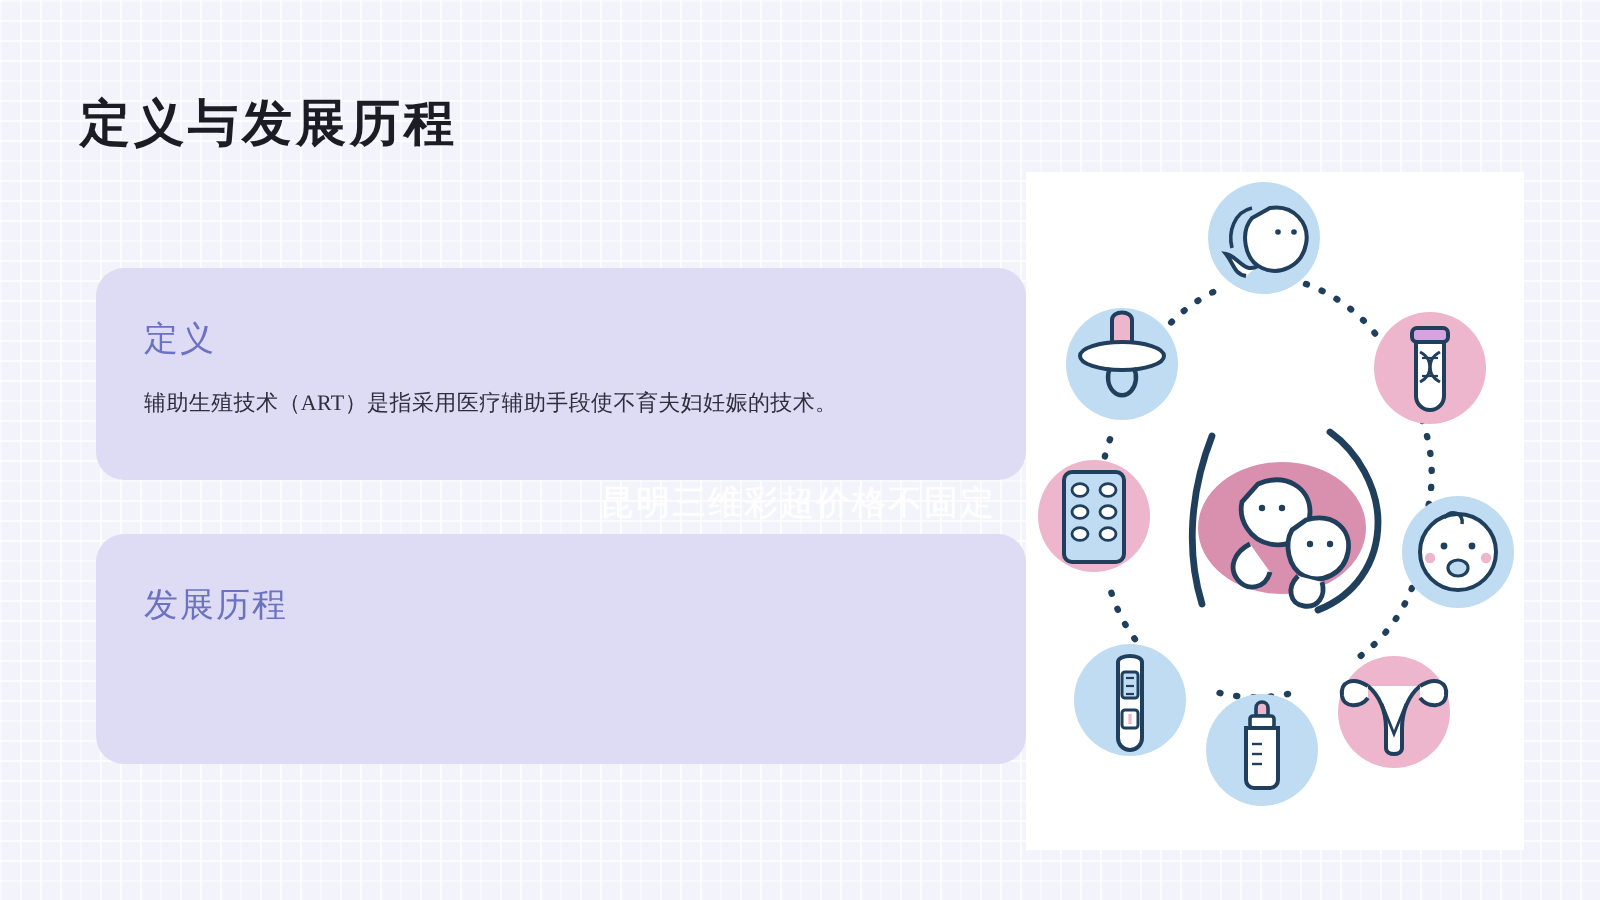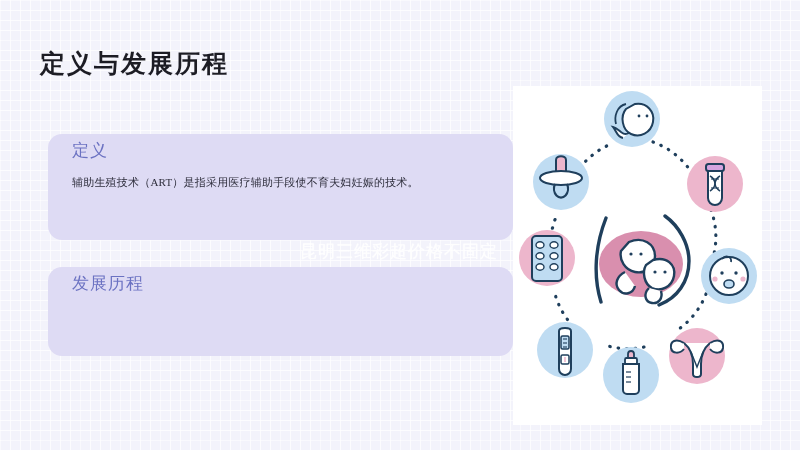--- a/index.html
+++ b/index.html
@@ -25,21 +25,21 @@
       linear-gradient(to bottom, rgba(221,221,240,0.45) 1px, transparent 1px);
     background-size: 10px 10px, 10px 10px, 40px 40px, 40px 40px;
     overflow: hidden;
   }
 
   
   #page-title {
     position: absolute;
     left: 40px;
     top: 30px;
-    font-family: Liberation Serif, serif;
+    font-family: Liberation Mono, monospace;
     font-size: 25px;
     line-height: 34px;
     letter-spacing: 2px;
     color: #1c1c24;
     white-space: nowrap;
   }
 
   
   #watermark {
     position: absolute;
@@ -56,24 +56,24 @@
   }
 
   
   .card {
     position: absolute;
     left: 48px;
     width: 465px;
     background: #dedbf4;
     border-radius: 14px;
     box-sizing: border-box;
-    padding: 4px 22px 14px 24px;
+    padding: 24px 22px 14px 24px;
   }
   #card-definition { top: 134px; height: 106px; }
-  #card-history    { top: 267px; height: 89px; }
+  #card-history    { top: 267px; height: 115px; }
 
   .card-heading {
     font-family: "DejaVu Serif", "Liberation Serif", serif;
     font-size: 17px;
     line-height: 24px;
     color: #6b72c2;
     letter-spacing: 1px;
     margin: 0 0 10px 0;
     white-space: nowrap;
   }

